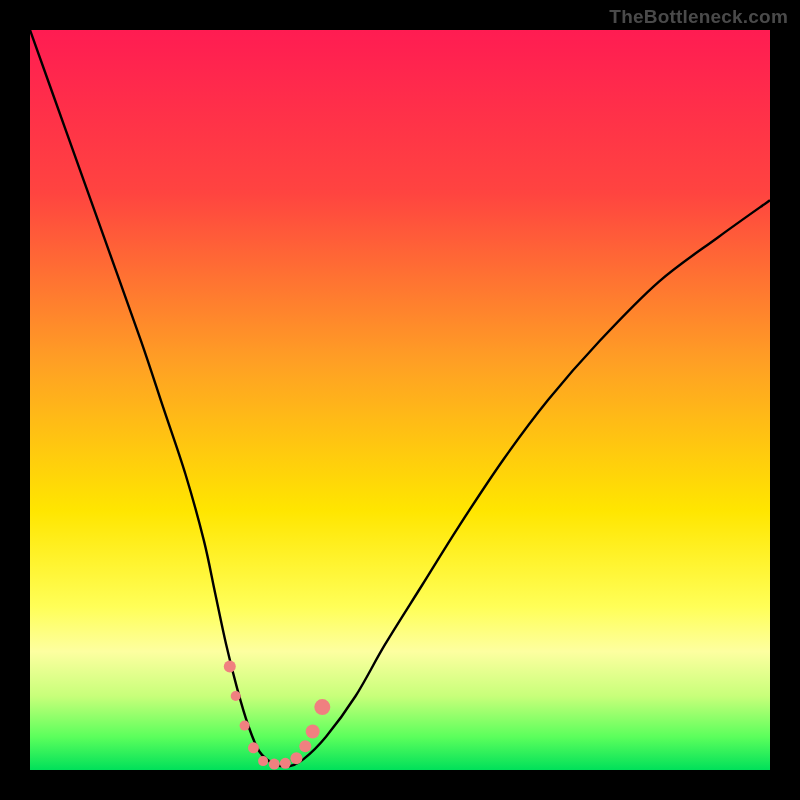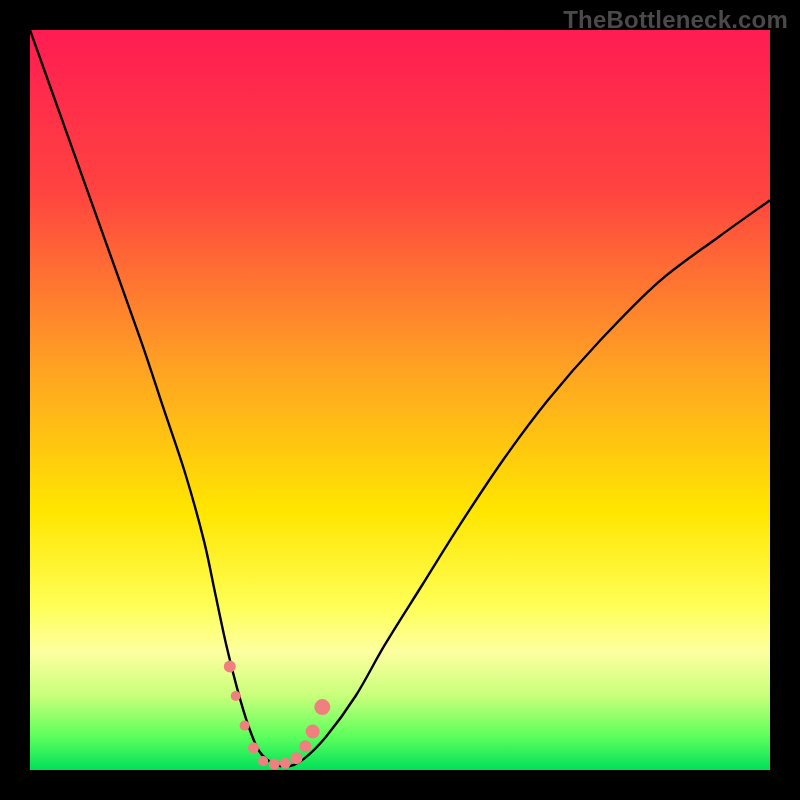--- a/index.html
+++ b/index.html
@@ -22,21 +22,21 @@
     left: 30px;
     top: 30px;
     width: 740px;
     height: 740px;
   }
   .watermark {
     position: absolute;
     top: 6px;
     right: 12px;
     color: #4a4a4a;
-    font-size: 24px;
+    font-size: 19px;
     font-weight: 600;
     letter-spacing: 0.2px;
     -webkit-font-smoothing: antialiased;
   }
   svg {
     display: block;
   }
 </style>
 </head>
 <body>

